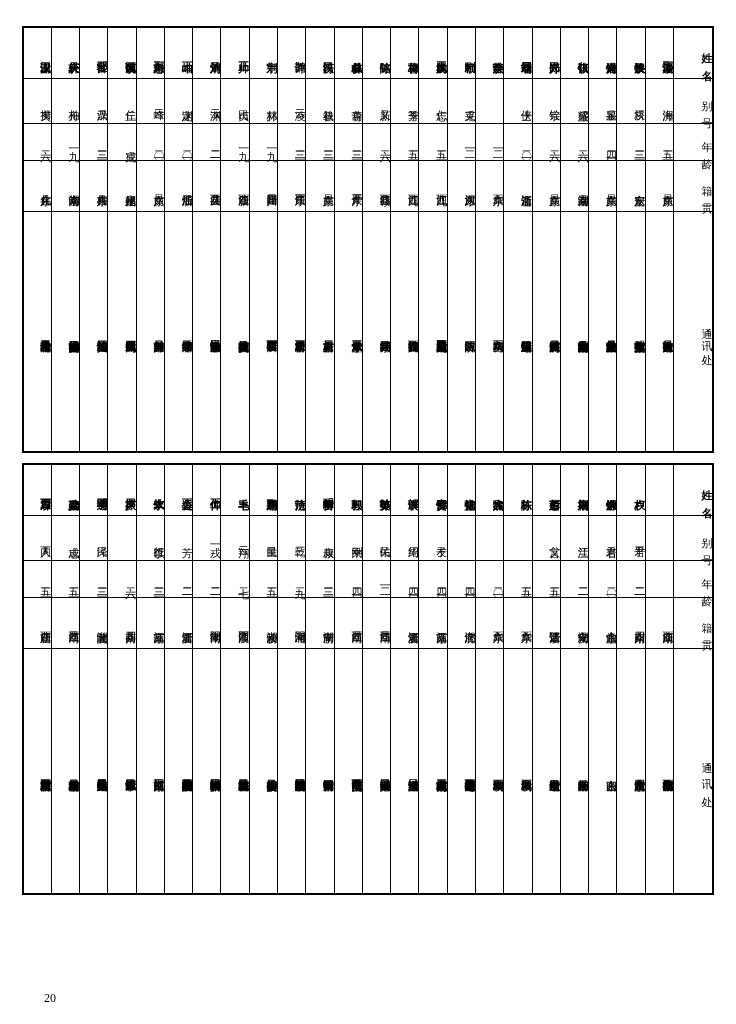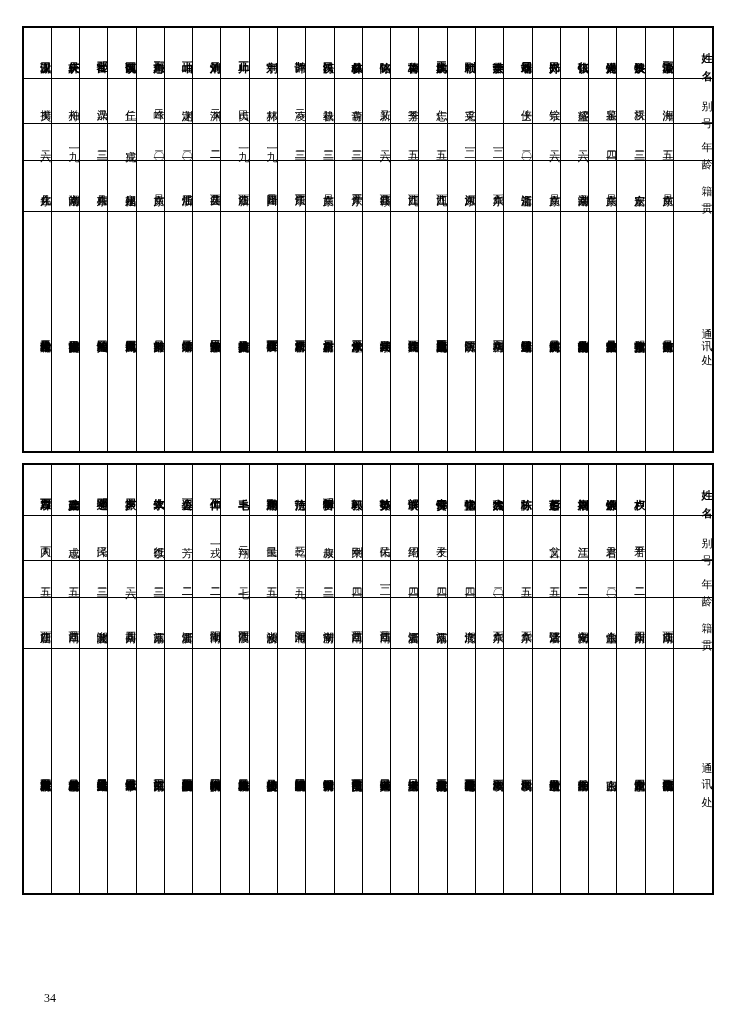--- a/index.html
+++ b/index.html
@@ -325,14 +325,14 @@
       <td>永顺坡子街向进生号转</td>
       <td>高密孝仙庄邮局转</td>
       <td>山东高密</td>
       <td>四川金堂隶家花园</td>
       <td>江西南康街江汗生福街农德和号</td>
       <td class="hdr">通 讯 处</td>
     </tr>
   </tbody>
     </table>
 
-  <div class="pageno">34</div>
+  <div class="pageno">20</div>
 </div>
 
 </body></html>

